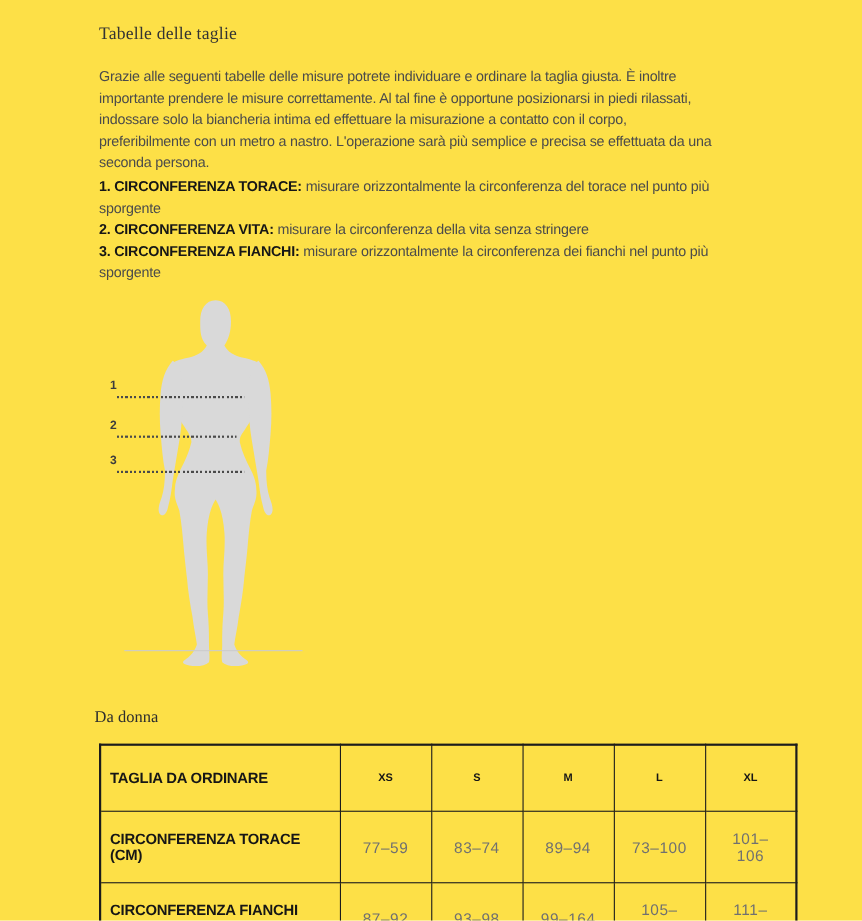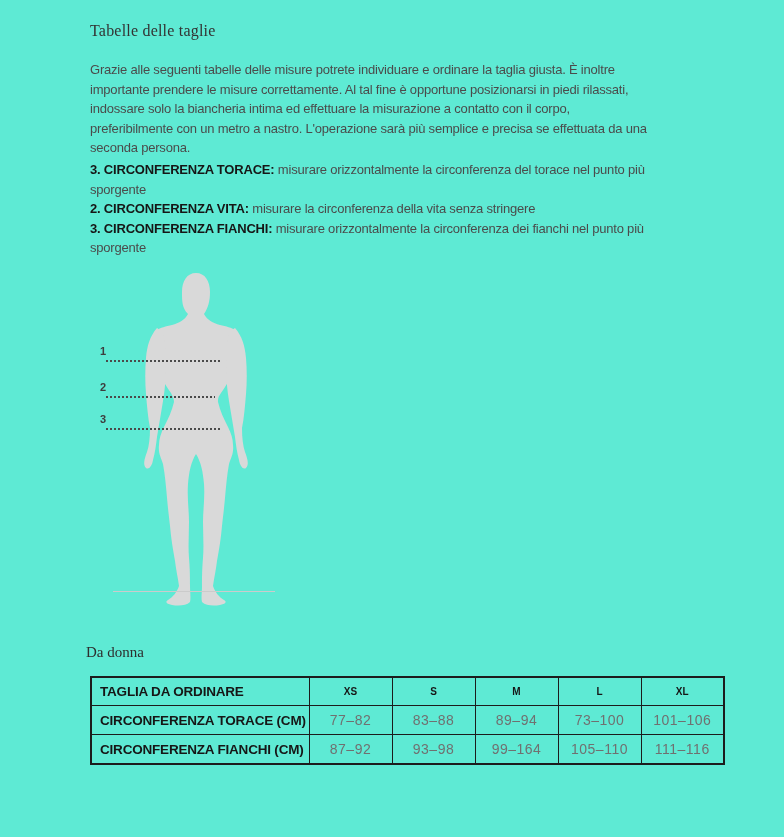--- a/index.html
+++ b/index.html
@@ -1,19 +1,19 @@
 <!DOCTYPE html>
 <html><head>
 <meta charset="utf-8">
 <style>
   html,body{margin:0;padding:0;background:#ffffff;}
   .page{
     position:relative;
     width:784px;height:837px;
-    background:#5eead4;
+    background:#fde047;
     font-family:"Liberation Sans", sans-serif;
     overflow:hidden;
   }
   .page-title{
     position:absolute;left:90px;top:22px;
     font-family:"Liberation Serif", serif;
     font-size:16px;color:#333333;
     letter-spacing:0.2px;
   }
   .intro{
@@ -54,21 +54,21 @@
   table.size-table{
     position:absolute;left:90px;top:676px;
     width:633px;
     border-collapse:collapse;
     table-layout:fixed;
     border:2px solid #1c1c1c;
   }
   .size-table th,.size-table td{
     border:1px solid #1c1c1c;
     font-size:13.5px;
-    padding:0;
+    padding:16px;
     overflow:hidden;
   }
   .size-table th{height:27px;}
   .size-table td{height:28px;}
   .size-table .lbl{
     text-align:left;padding-left:8px;
     font-weight:bold;color:#161616;
     letter-spacing:-0.2px;
   }
   .size-table .hdr{
@@ -86,21 +86,21 @@
 
   <div class="page-title">Tabelle delle taglie</div>
 
   <div class="intro">Grazie alle seguenti tabelle delle misure potrete individuare e ordinare la taglia giusta. È inoltre
 importante prendere le misure correttamente. Al tal fine è opportune posizionarsi in piedi rilassati,
 indossare solo la biancheria intima ed effettuare la misurazione a contatto con il corpo,
 preferibilmente con un metro a nastro. L'operazione sarà più semplice e precisa se effettuata da una
 seconda persona.</div>
 
   <div class="instructions">
-    <div><span class="instr-label">3. CIRCONFERENZA TORACE:</span> <span class="instr-text">misurare orizzontalmente la circonferenza del torace nel punto più
+    <div><span class="instr-label">1. CIRCONFERENZA TORACE:</span> <span class="instr-text">misurare orizzontalmente la circonferenza del torace nel punto più
 sporgente</span></div>
     <div><span class="instr-label">2. CIRCONFERENZA VITA:</span> <span class="instr-text">misurare la circonferenza della vita senza stringere</span></div>
     <div><span class="instr-label">3. CIRCONFERENZA FIANCHI:</span> <span class="instr-text">misurare orizzontalmente la circonferenza dei fianchi nel punto più
 sporgente</span></div>
   </div>
 
   <div class="figure">
     <svg width="220" height="340" viewBox="0 0 220 340">
       <path d="M110,5
            C119,5 124,13 124,24 C124,33 122,40 118,46
@@ -168,22 +168,22 @@
         <tr>
       <th class="lbl">TAGLIA DA ORDINARE</th>
       <th class="hdr">XS</th>
       <th class="hdr">S</th>
       <th class="hdr">M</th>
       <th class="hdr">L</th>
       <th class="hdr">XL</th>
     </tr>
     <tr>
       <td class="lbl">CIRCONFERENZA TORACE (CM)</td>
-      <td class="val">77–82</td>
-      <td class="val">83–88</td>
+      <td class="val">77–59</td>
+      <td class="val">83–74</td>
       <td class="val">89–94</td>
       <td class="val">73–100</td>
       <td class="val">101–106</td>
     </tr>
     <tr>
       <td class="lbl">CIRCONFERENZA FIANCHI (CM)</td>
       <td class="val">87–92</td>
       <td class="val">93–98</td>
       <td class="val">99–164</td>
       <td class="val">105–110</td>

